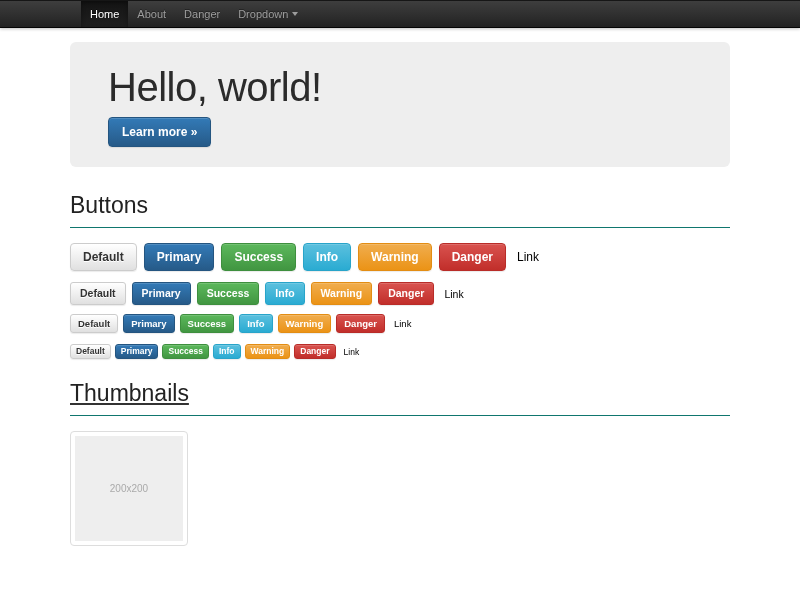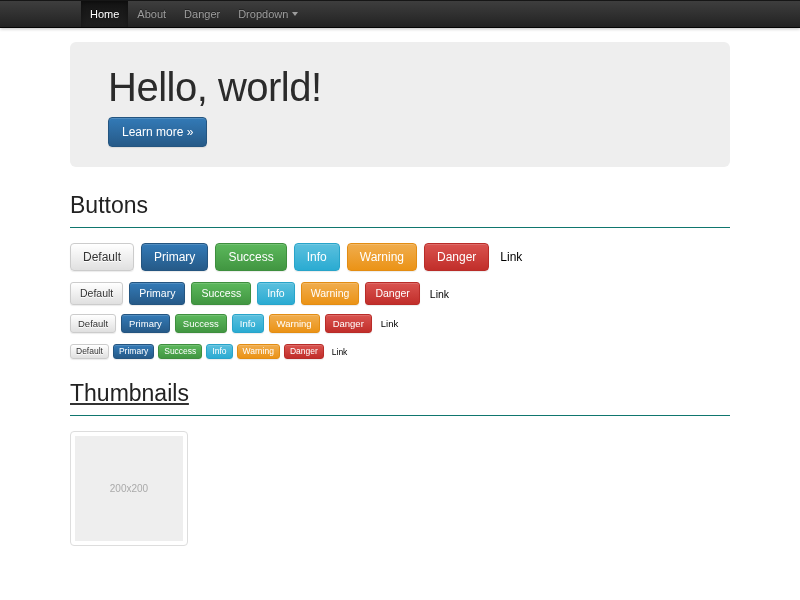--- a/index.html
+++ b/index.html
@@ -101,21 +101,21 @@
     font-size: 23px;
     font-weight: 500;
     color: #222;
     line-height: 1.1;
   }
 
   
   .btn {
     display: inline-block;
     font-family: "Liberation Sans", sans-serif;
-    font-weight: normal;
+    font-weight: bold;
     line-height: 1;
     text-align: center;
     cursor: pointer;
     border: 1px solid transparent;
     box-shadow: inset 0 1px 0 rgba(255,255,255,.15), 0 1px 1px rgba(0,0,0,.08);
   }
   .btn-row {
     display: flex;
     align-items: center;
     gap: 7px;

